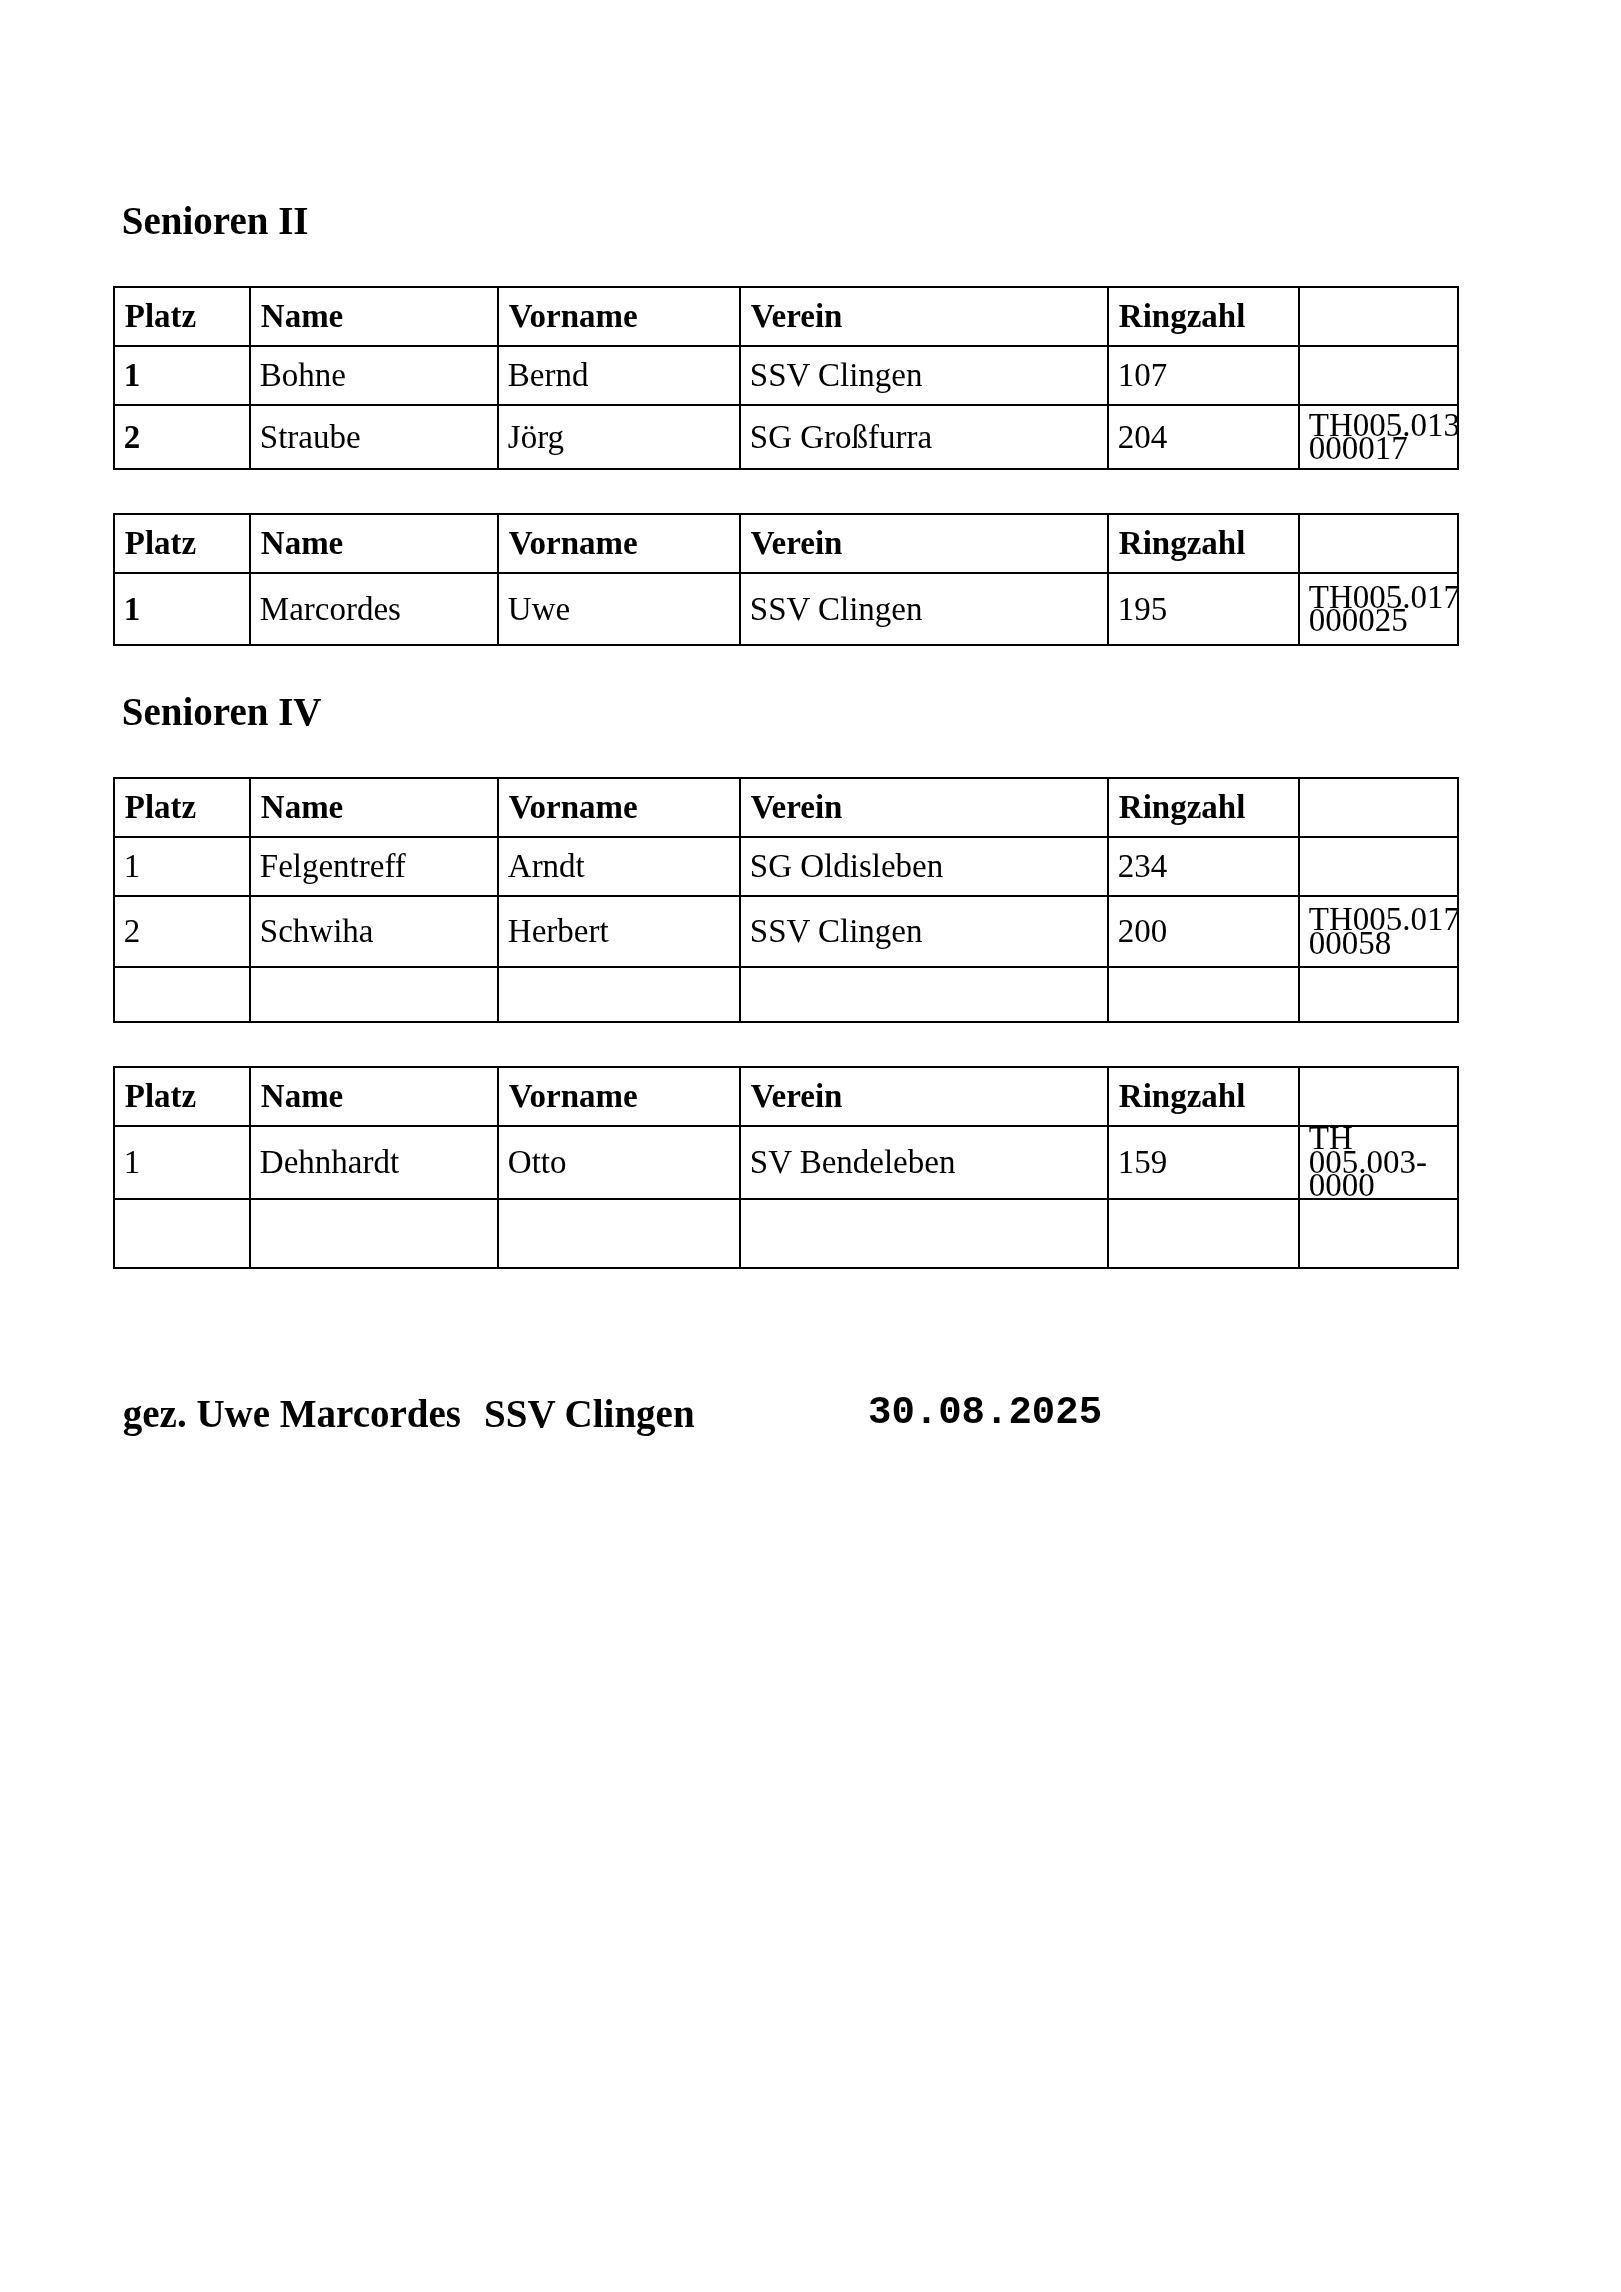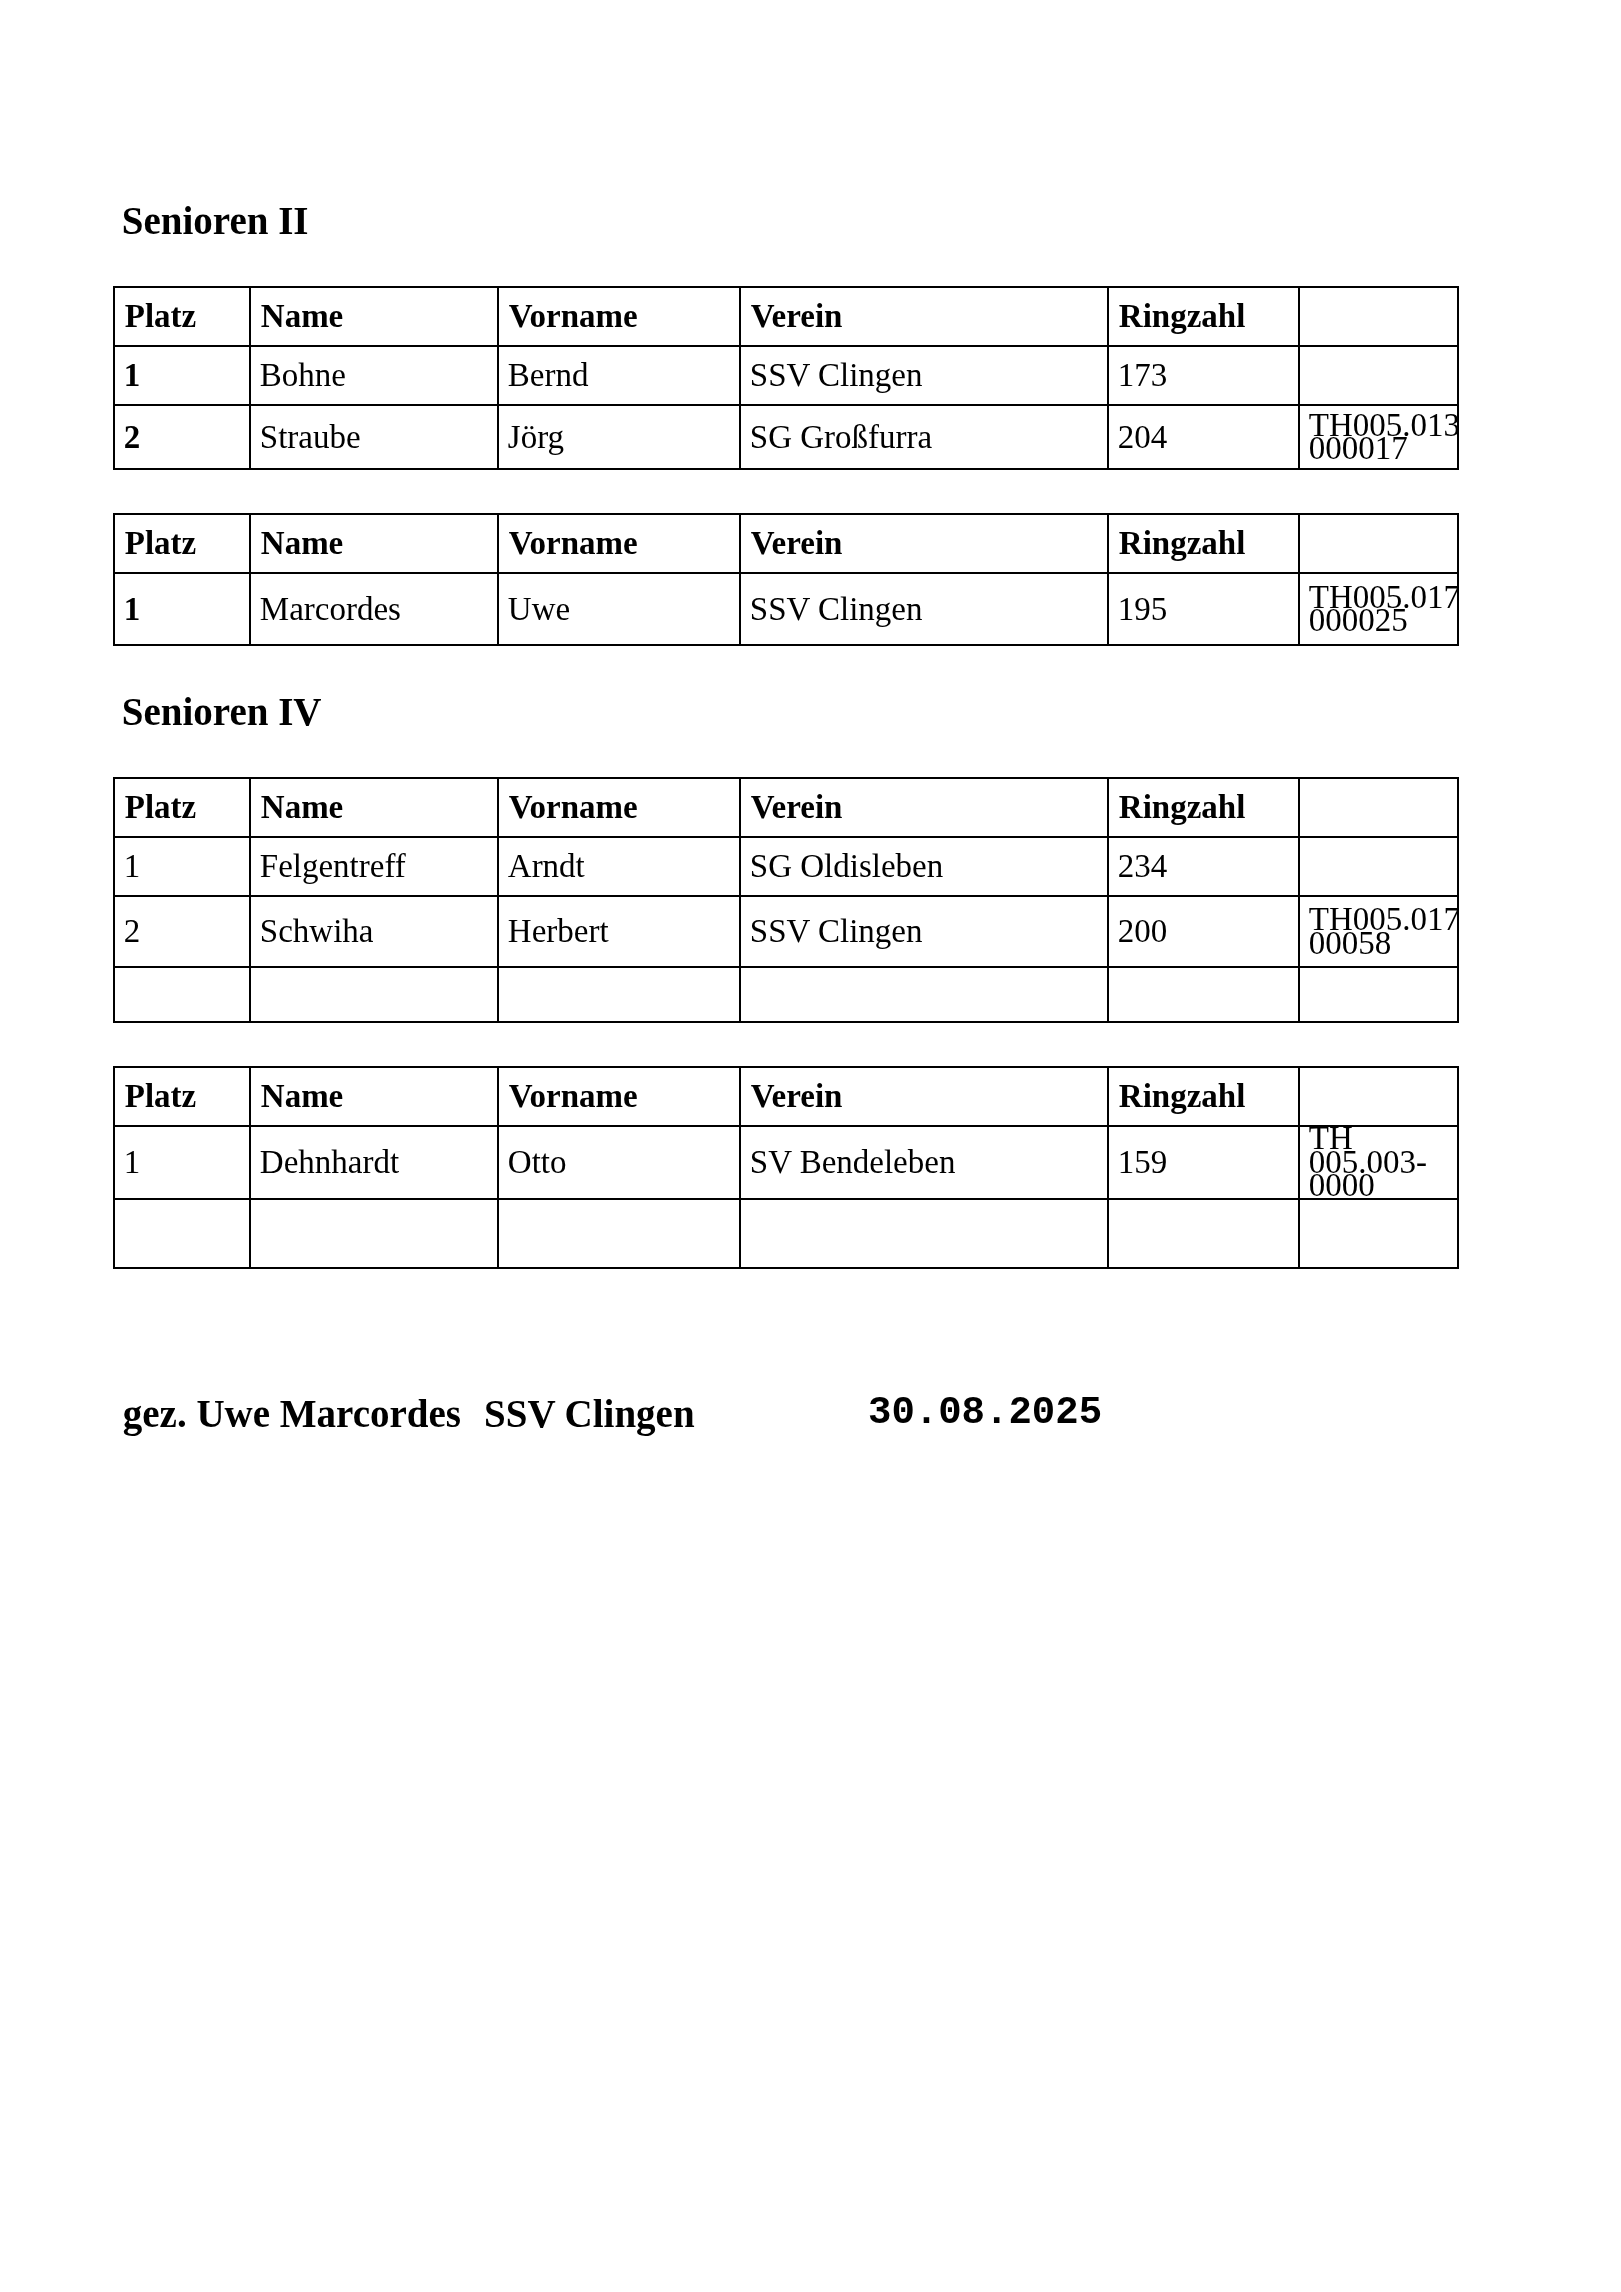--- a/index.html
+++ b/index.html
@@ -89,21 +89,21 @@
       <th>Vorname</th>
       <th>Verein</th>
       <th>Ringzahl</th>
       <th></th>
     </tr>
     <tr class="h60">
       <td class="platz-cell">1</td>
       <td>Bohne</td>
       <td>Bernd</td>
       <td>SSV Clingen</td>
-      <td class="ringzahl-cell">173</td>
+      <td class="ringzahl-cell">107</td>
       <td class="code-cell"></td>
     </tr>
     <tr class="h65">
       <td class="platz-cell">2</td>
       <td>Straube</td>
       <td>Jörg</td>
       <td>SG Großfurra</td>
       <td class="ringzahl-cell">204</td>
       <td class="code-cell">TH005.013-
 000017</td>

